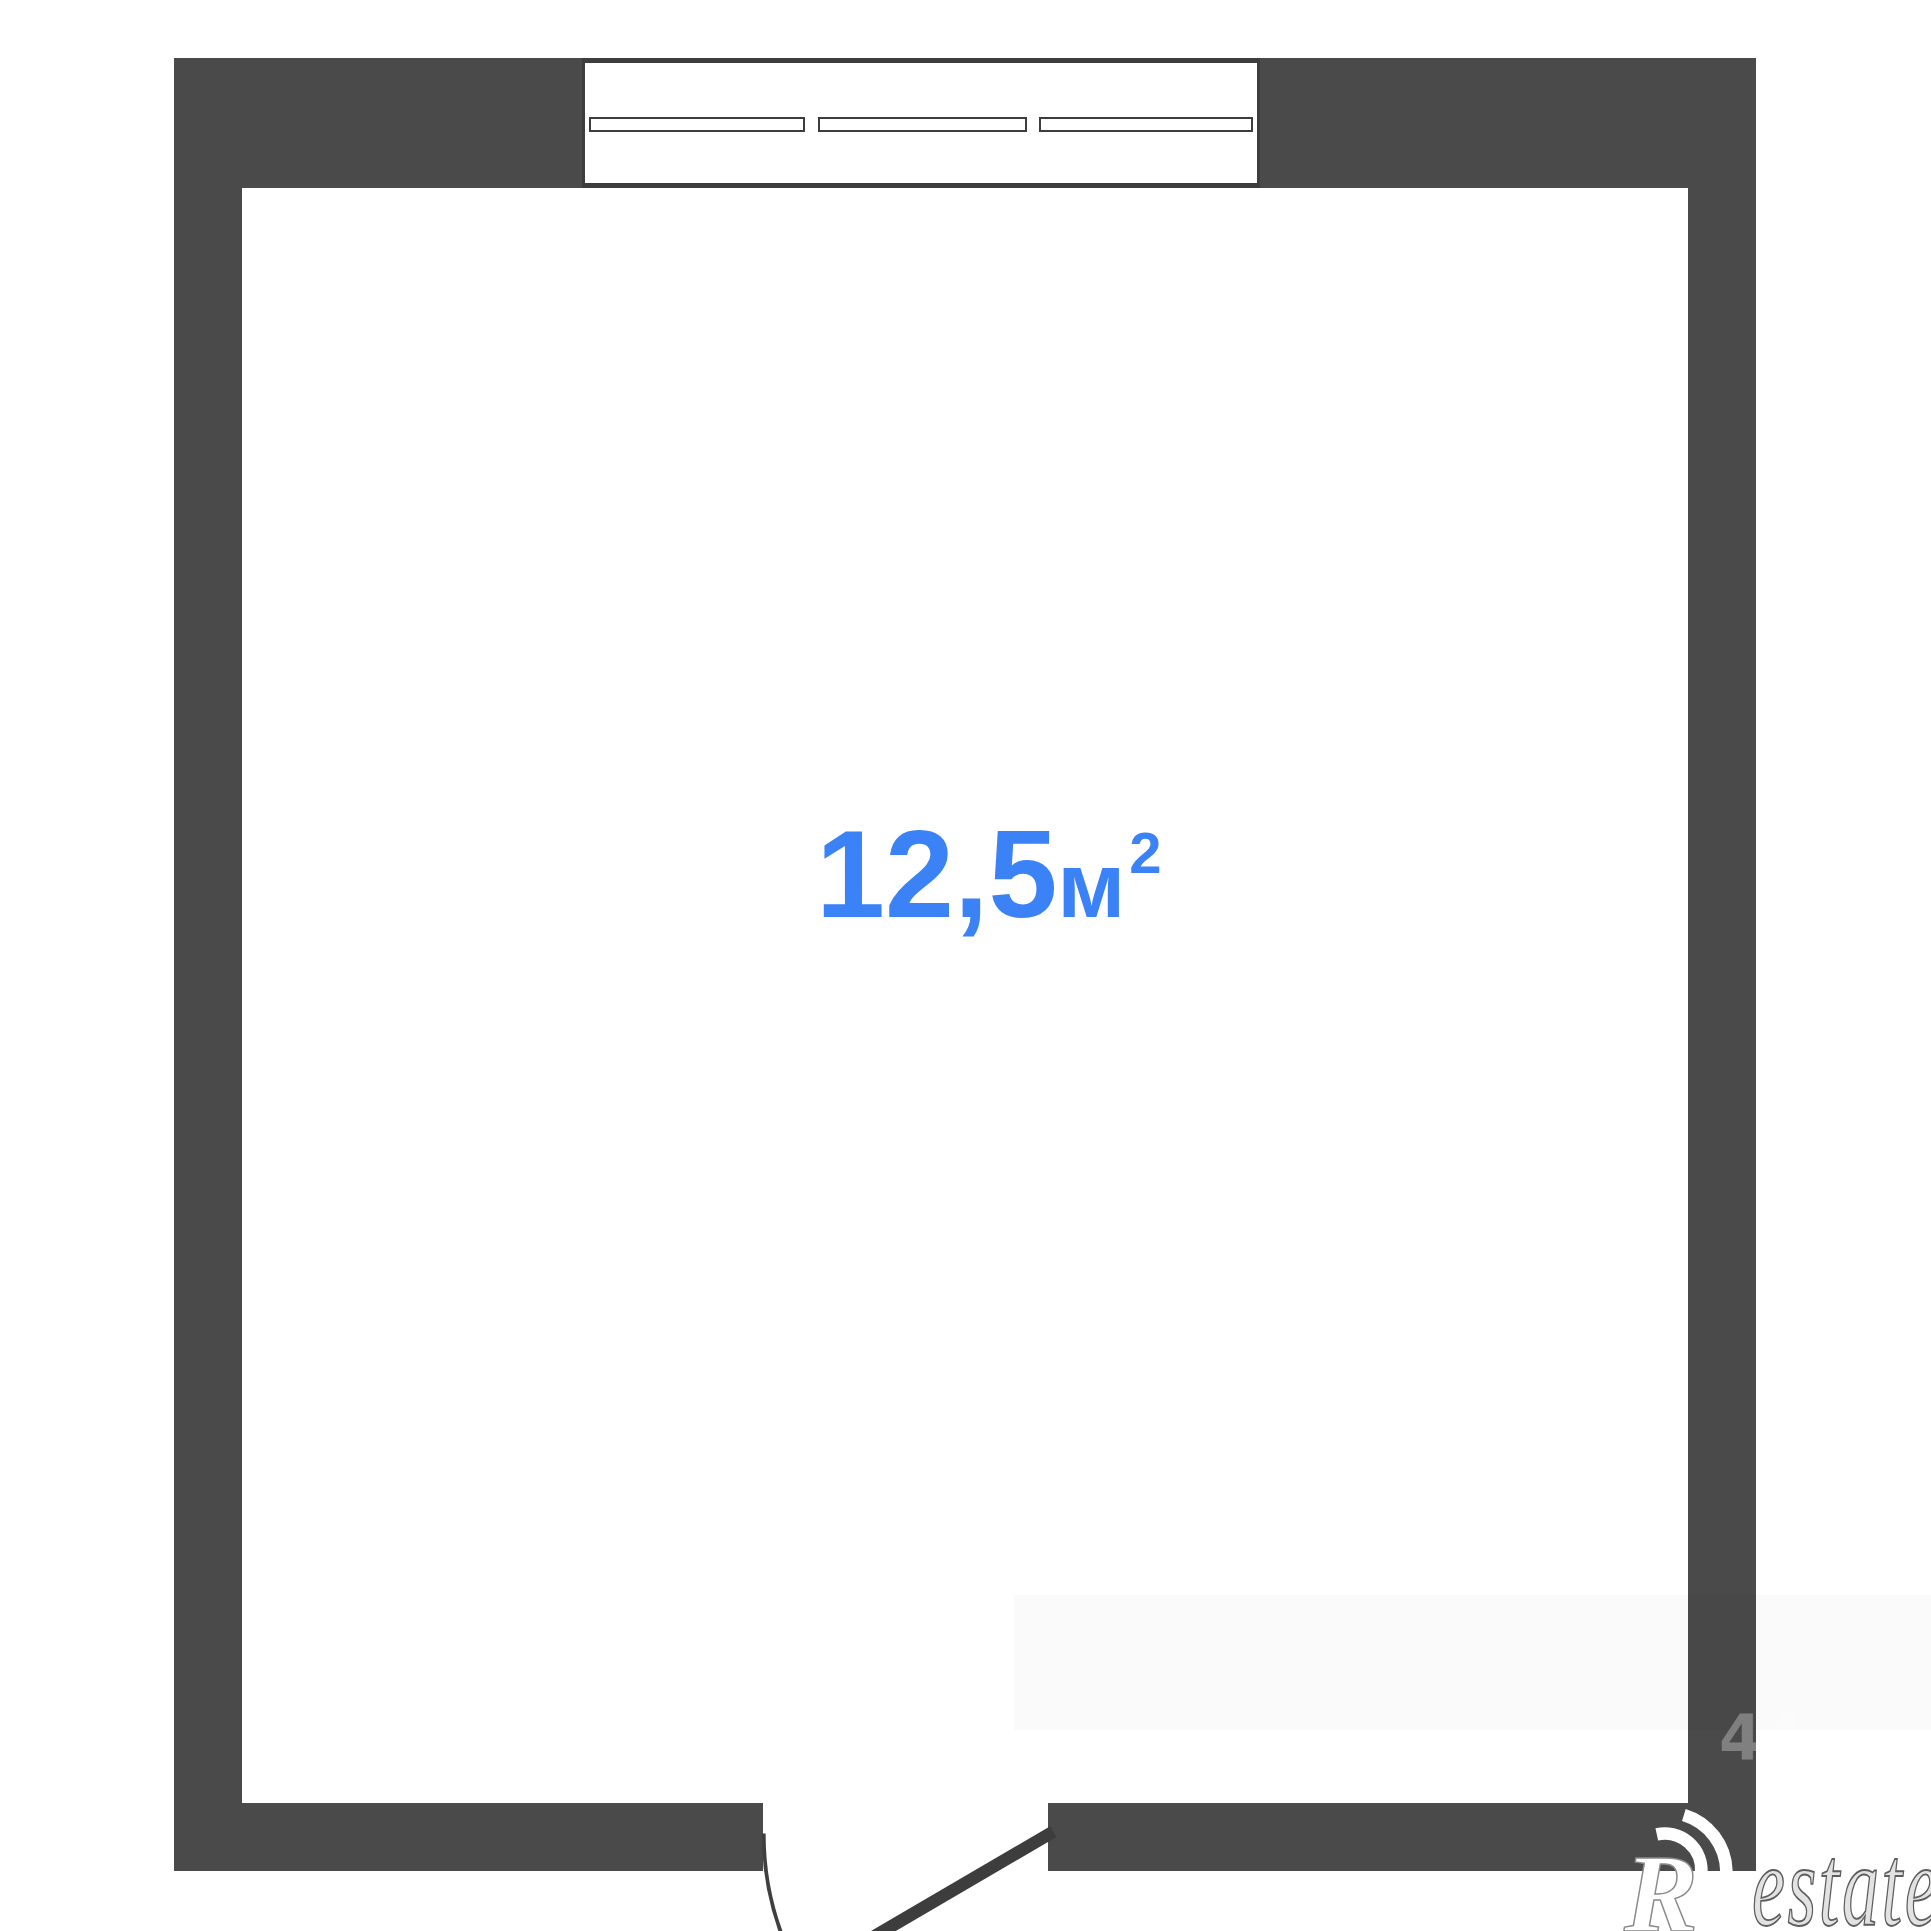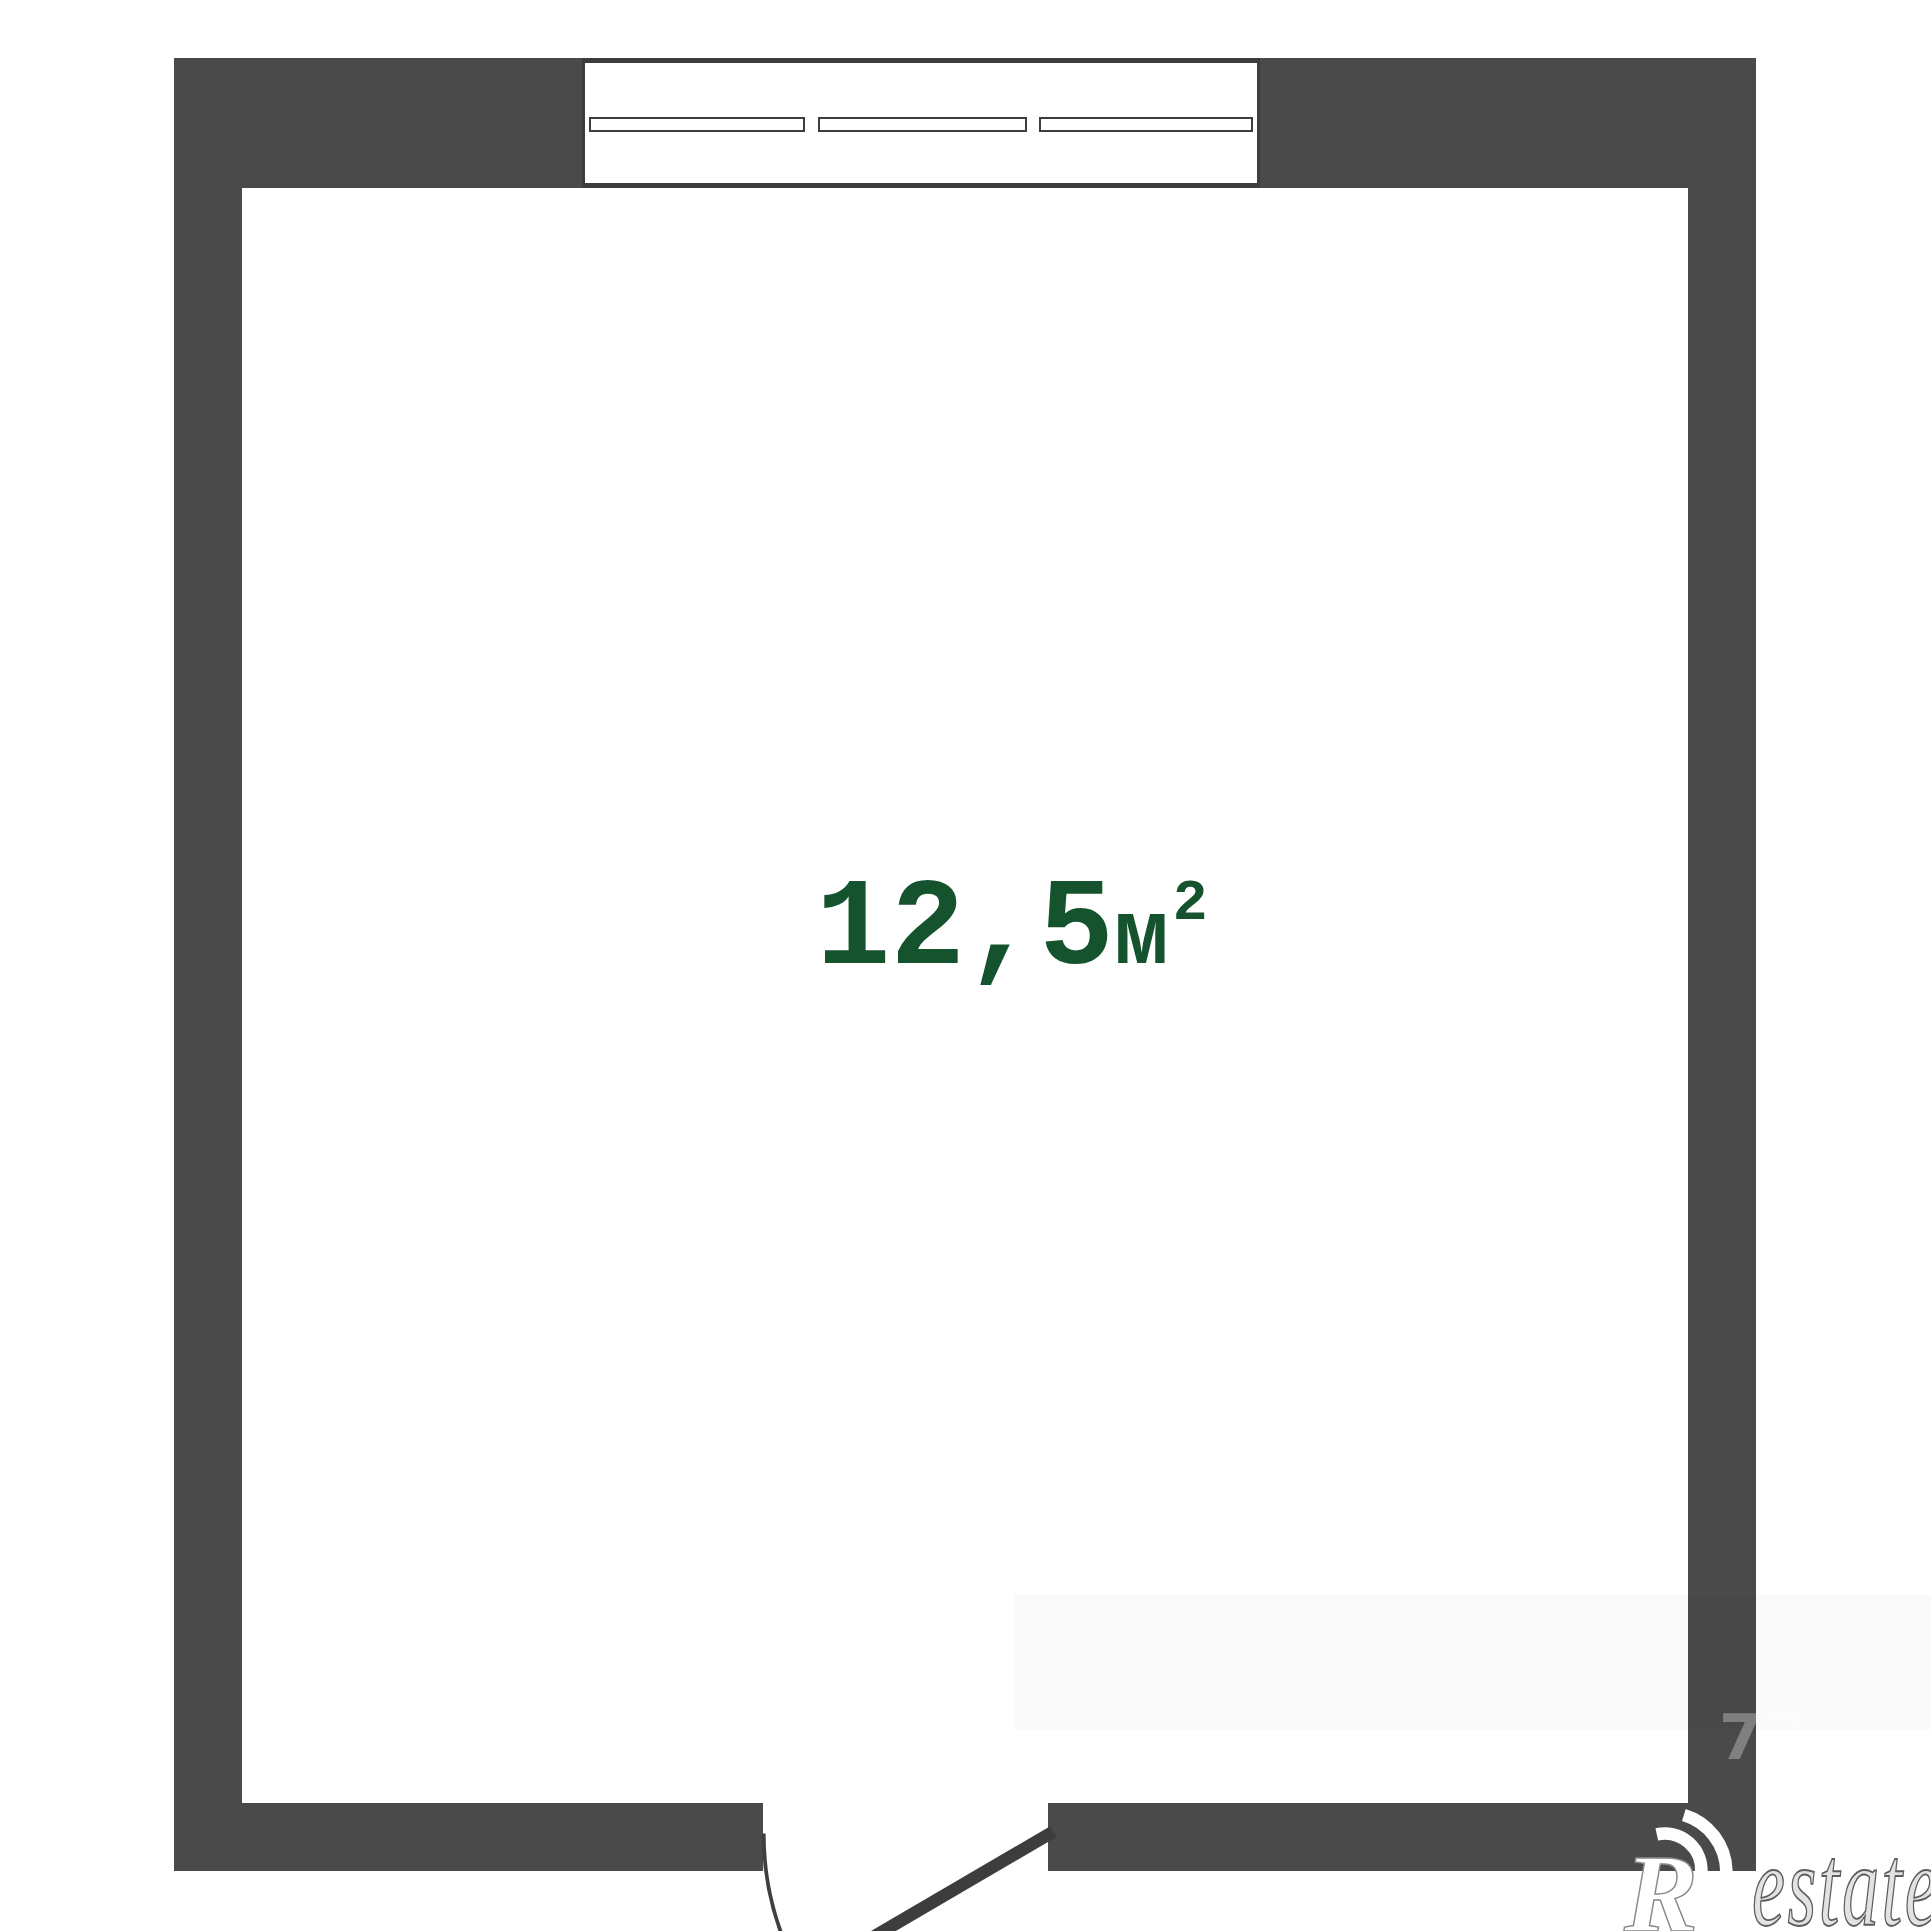--- a/index.html
+++ b/index.html
@@ -11,22 +11,22 @@
               background:#ffffff;border:3.9px solid #3d3d3d;border-top-width:5.8px;border-bottom-width:5.8px;
               box-sizing:border-box;z-index:2;}
   .pane{position:absolute;top:117px;height:15.4px;background:#ffffff;border:2.9px solid #3d3d3d;
         box-sizing:border-box;z-index:3;}
   .pane1{left:589px;width:216px;}
   .pane2{left:818px;width:209px;}
   .pane3{left:1039px;width:214px;}
   
   .door-svg{position:absolute;left:0;top:0;z-index:5;}
   
-  .area-label{position:absolute;left:816px;top:868px;line-height:1;white-space:nowrap;
-              font-family:Liberation Mono, monospace;font-weight:bold;color:#14532d;z-index:5;}
+  .area-label{position:absolute;left:816px;top:812px;line-height:1;white-space:nowrap;
+              font-family:Liberation Sans, sans-serif;font-weight:bold;color:#3b82f6;z-index:5;}
   .area-value{font-size:124px;}
   .area-unit{font-size:92px;}
   .area-exp{font-size:58px;vertical-align:44px;margin-left:3.9px;}
   
   .wm-band{position:absolute;left:1014px;top:1595px;width:917px;height:135px;
            background:rgba(0,0,0,0.02);z-index:4;}
   .wm-cian{position:absolute;left:1299px;top:1601px;line-height:1;
            font-family:"DejaVu Sans",sans-serif;font-weight:bold;font-size:140px;
            letter-spacing:7.7px;color:rgba(150,150,150,0.22);z-index:4;}
   .wm-num{position:absolute;left:1719px;top:1707px;line-height:1;
@@ -60,21 +60,21 @@
   <svg class="door-svg" width="1931" height="1931" viewBox="0 0 2000 2000">
     <path d="M 791 1899 A 297 297 0 0 0 809 2002" fill="none" stroke="#3f3f3f" stroke-width="4"></path>
     <path d="M 1091 1897 L 903 2007" fill="none" stroke="#3d3d3d" stroke-width="13"></path>
   </svg>
 
   <div class="area-label">
     <span class="area-value">12,5</span><span class="area-unit">м</span><span class="area-exp">2</span>
   </div>
 
   <div class="wm-band"></div>
-  <div class="wm-num">77</div>
+  <div class="wm-num">44</div>
 
   <svg class="restate-svg" width="348" height="145" viewBox="0 0 360 150">
     <path d="M 66 50 A 38 38 0 0 1 112 90" fill="none" stroke="#ffffff" stroke-width="13"></path>
     <path d="M 94 30 A 62 62 0 0 1 138 88" fill="none" stroke="#ffffff" stroke-width="13"></path>
     <text x="32" y="150" font-family="Liberation Serif, serif" font-style="italic" font-weight="bold" font-size="115" fill="#ffffff" stroke="#8a8a8a" stroke-width="1.5">R</text>
   </svg>
   <span class="wm-estate">estate</span>
 
 </div>
 

